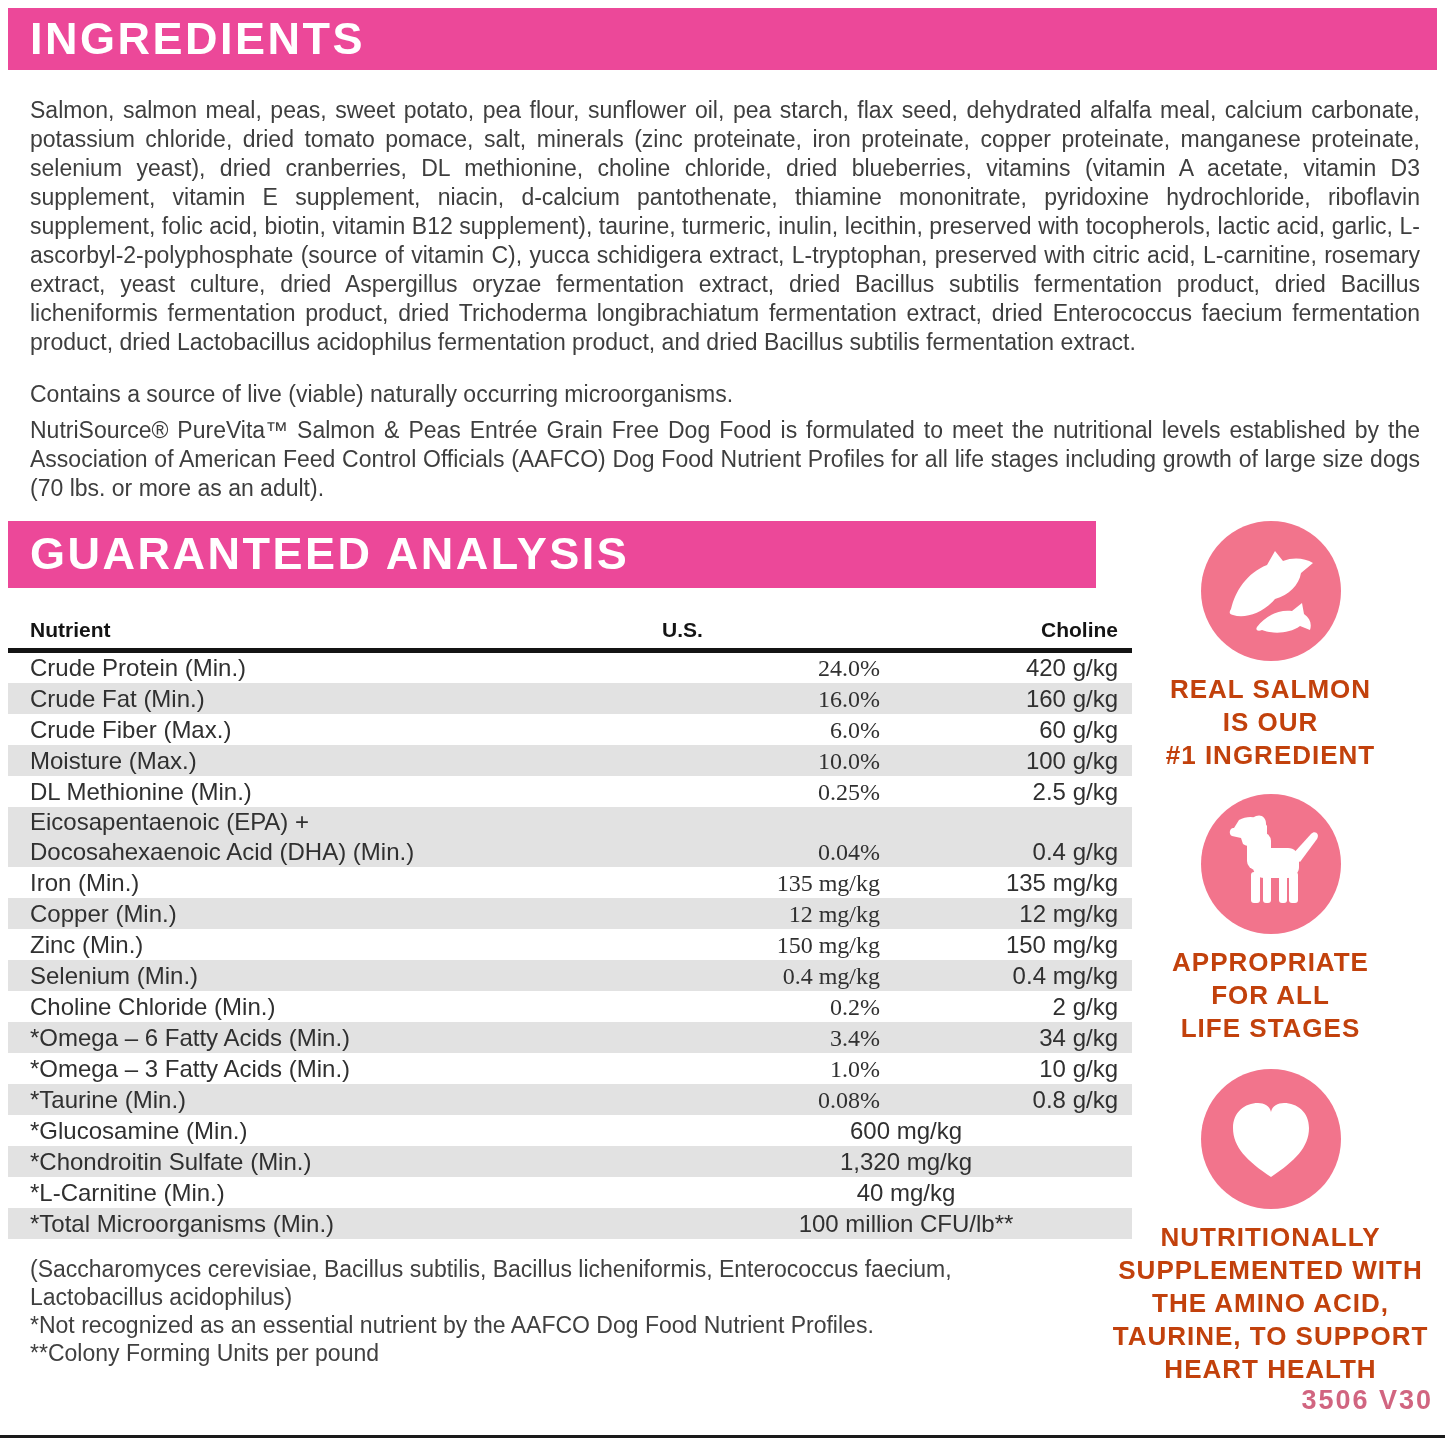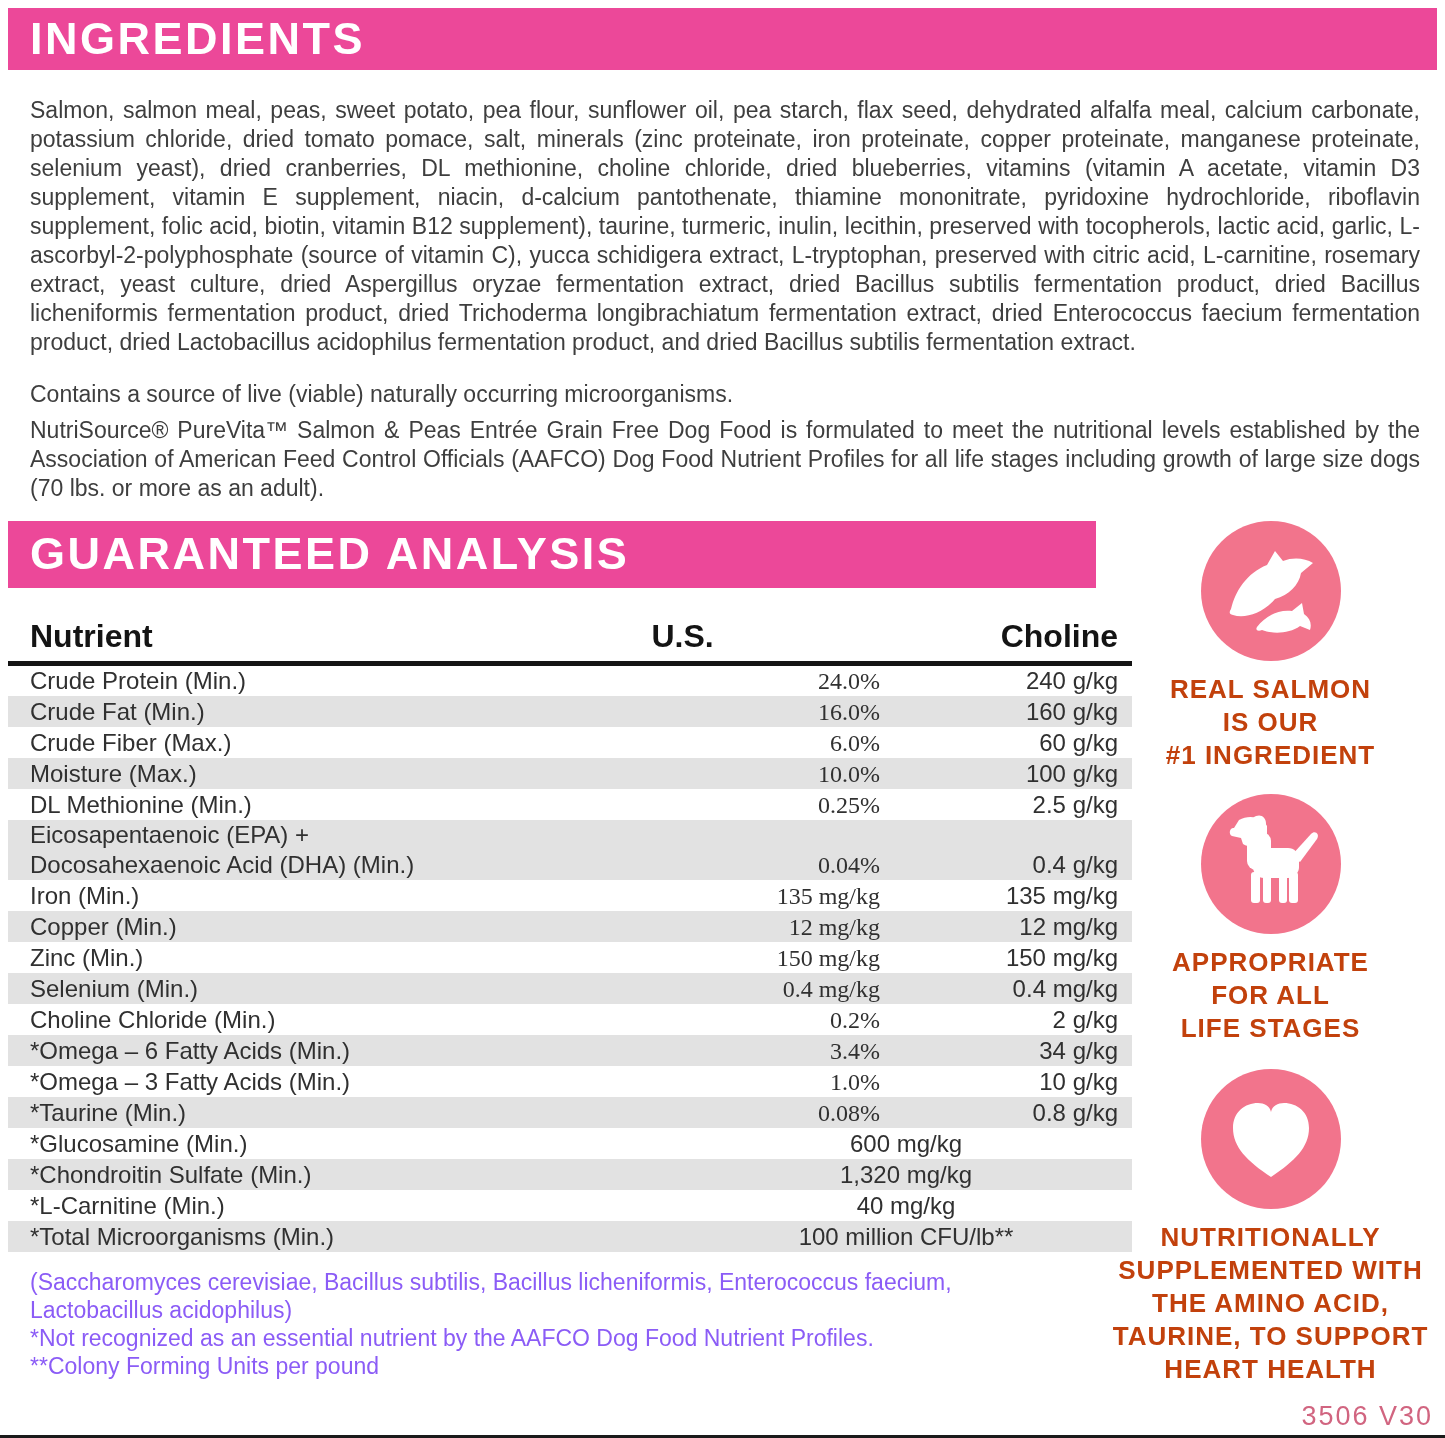--- a/index.html
+++ b/index.html
@@ -35,58 +35,58 @@
   .main { display:flex; margin-top:18px; }
   .left { margin-left:8px; width:1088px; flex:0 0 auto; }
   
   .ga-table {
     width:100%; margin-top:30px;
     border-collapse:collapse; table-layout:fixed;
     font-size:24px; color:#303030;
   }
   .ga-table th {
     border-bottom:5px solid #141414;
-    font-size:32px; font-weight:bold; color:#141414;
+    font-size:21px; font-weight:bold; color:#141414;
     padding:0 0 6px 0;
   }
   th.col-nutrient { text-align:left; padding-left:22px; width:455px; }
   th.col-us       { text-align:center; width:395px; }
   th.col-metric   { text-align:right; padding-right:14px; width:238px; }
   .ga-table td { padding:0; line-height:30px; vertical-align:bottom; }
   .ga-table tbody tr { height:31px; }
   .ga-table tbody tr:nth-child(even) { background:#E2E2E2; }
   td.nutrient { padding-left:22px; white-space:pre-line; }
   td.us       { text-align:right;font-family:Liberation Serif, serif; }
   td.metric   { text-align:right; padding-right:14px; }
   td.spanval  { text-align:center; padding-left:195px; }
   
   .footnote {
     margin:0 0 0 22px; max-width:1040px;
-    font-size:23px; line-height:28px; color:#8b5cf6;
+    font-size:23px; line-height:28px; color:#404040;
   }
   .footnote.first { margin-top:16px; }
   
   .sidebar {
     flex:1 1 auto;
     display:flex; flex-direction:column; align-items:center;
   }
   .badge { display:flex; flex-direction:column; align-items:center; }
   .badge svg { width:140px; height:140px; display:block; }
   .badge-label {
     margin-top:12px;
     font-size:26px; font-weight:bold; letter-spacing:1px;
     line-height:33px; text-align:center;
     white-space:pre-line; color:#c2410c;
   }
   .badge-dog   { margin-top:22px; }
   .badge-heart { margin-top:24px; }
   
   .code {
-    position:absolute; right:12px; bottom:6px;
-    font-size:27px; font-weight:normal; letter-spacing:2px;
+    position:absolute; right:12px; bottom:22px;
+    font-size:27px; font-weight:bold; letter-spacing:2px;
     color:#D16580;
   }
   .bottom-rule {
     position:absolute; left:0; right:0; bottom:0;
     height:3px; background:#1a1a1a;
   }
 </style>
 </head>
 <body>
 
@@ -112,21 +112,21 @@
           <tr>
             <th class="col-nutrient">Nutrient</th>
             <th class="col-us">U.S.</th>
             <th class="col-metric">Choline</th>
           </tr>
         </thead>
         <tbody>
             <tr>
               <td class="nutrient">Crude Protein (Min.)</td>
               <td class="us">24.0%</td>
-              <td class="metric">240 g/kg</td>
+              <td class="metric">420 g/kg</td>
             </tr>
             <tr>
               <td class="nutrient">Crude Fat (Min.)</td>
               <td class="us">16.0%</td>
               <td class="metric">160 g/kg</td>
             </tr>
             <tr>
               <td class="nutrient">Crude Fiber (Max.)</td>
               <td class="us">6.0%</td>
               <td class="metric">60 g/kg</td>

